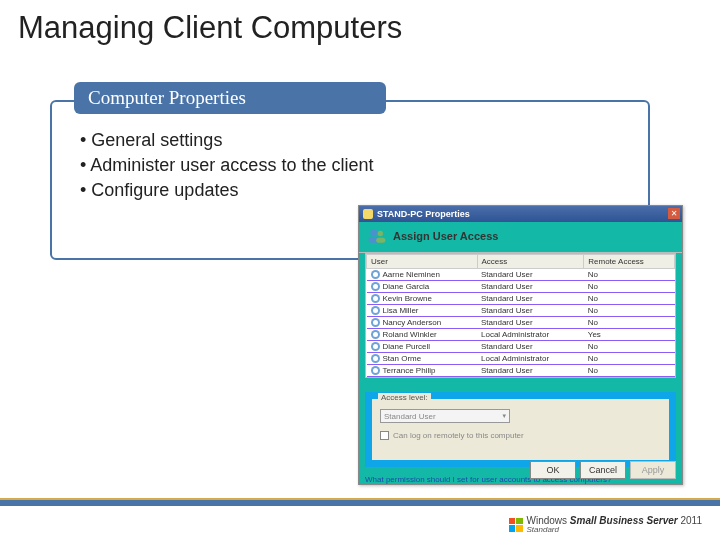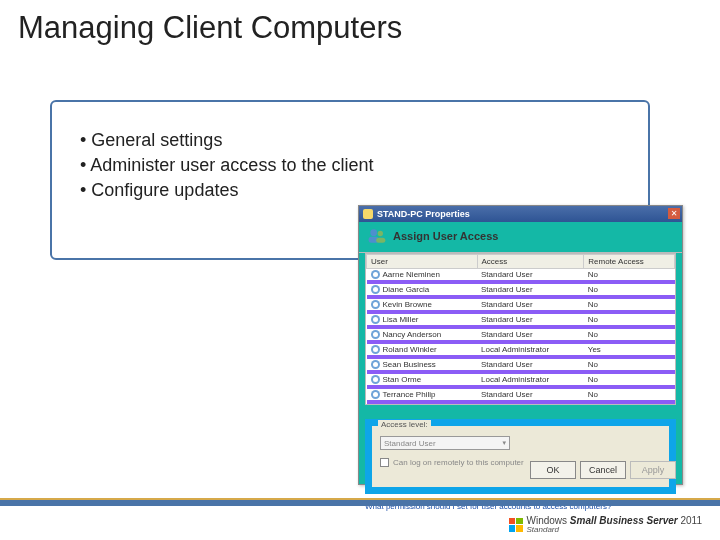--- a/index.html
+++ b/index.html
@@ -19,21 +19,21 @@
 .sidebar { width: 68px; background: #fff; border-right: 1px solid #bbb; padding-top: 4px; }
 .side-item { padding: 3px 6px; font-size: 9px; color: #1a3a6e; cursor: pointer; }
 .side-item.sel { background: #cfe0f0; }
 .main-pane { flex: 1; background: #14b8a6; position: relative; padding: 0 0 0 0; }
 .assign-bar { display: flex; align-items: center; gap: 6px; padding: 4px 8px 6px; border-bottom: 1px solid #bbb; }
 .assign-icon { width: 20px; height: 20px; display:flex; }
 .assign-title { font-size: 11px; font-weight: bold; color: #333; }
 .tbl { width: 100%; border-collapse: collapse; font-size: 8px; background: #fff; }
 .tbl-wrap { margin: 0 6px; border: 1px solid #bbb; background:#fff; }
 .tbl th { background: #f0efe5; border: 1px solid #ccc; padding: 2px 4px; text-align: left; font-weight: normal; color: #333; }
-.tbl td { padding: 1px 4px; border-bottom: 4px solid #8b5cf6; }
+.tbl td { padding: 1px 4px; border-bottom: 1px solid #8b5cf6; }
 .user-cell { display: flex; align-items: center; gap: 3px; }
 .uicon { width: 9px; height: 9px; border-radius: 50%; background: #6fa3d8; position: relative; }
 .uicon::after { content:""; position:absolute; left:2px; top:2px; width:5px; height:5px; background:#fff; border-radius:50%; }
 .access-group { margin: 14px 6px 0; padding: 10px 8px 20px; border: 7px solid #0ea5e9; position: relative; background:#ece9d8; }
 .access-legend { position: absolute; top: -6px; left: 6px; background: #ece9d8; padding: 0 3px; font-size: 8px; color:#555; }
 .access-select { width: 130px; height: 14px; border: 1px solid #999; background: #f4f4f4; font-size: 8px; padding: 0 3px; display:flex; align-items:center; justify-content:space-between; color:#888; }
 .access-select .chev { font-size: 7px; }
 .chk-row { display: flex; align-items: center; gap: 4px; margin-top: 8px; font-size: 8px; color:#888; }
 .chk { width: 9px; height: 9px; border: 1px solid #888; background:#fff; }
 .help-link { color: #1a4ea8; font-size: 8px; margin: 8px 6px 0; display: block; line-height: 1.2; }
@@ -49,20 +49,21 @@
 .win-flag span:nth-child(4){background:#ffb900}
 .logo-text b { font-style: italic; color:#2e2e2e; }
 .logo-sub { font-size: 8px; color:#555; display:block; line-height:1;font-style:italic; }
 </style>
 </head>
 <body>
 
 <h1 class="slide-title">Managing Client Computers</h1>
 
 <div class="content-box">
+  <div class="box-header">Computer Properties</div>
   <ul class="bullets">
     <li>General settings</li>
     <li>Administer user access to the client</li>
     <li>Configure updates</li>
   </ul>
 </div>
 
 <div class="dialog">
   <div class="titlebar">
     <span class="tb-icon"></span>
@@ -149,21 +150,21 @@
                     <span>Roland Winkler</span>
                   </span>
                 </td>
                 <td>Local Administrator</td>
                 <td>Yes</td>
               </tr>
               <tr>
                 <td>
                   <span class="user-cell">
                     <span class="uicon"></span>
-                    <span>Sean Business</span>
+                    <span>Diane Purcell</span>
                   </span>
                 </td>
                 <td>Standard User</td>
                 <td>No</td>
               </tr>
               <tr>
                 <td>
                   <span class="user-cell">
                     <span class="uicon"></span>
                     <span>Stan Orme</span>

